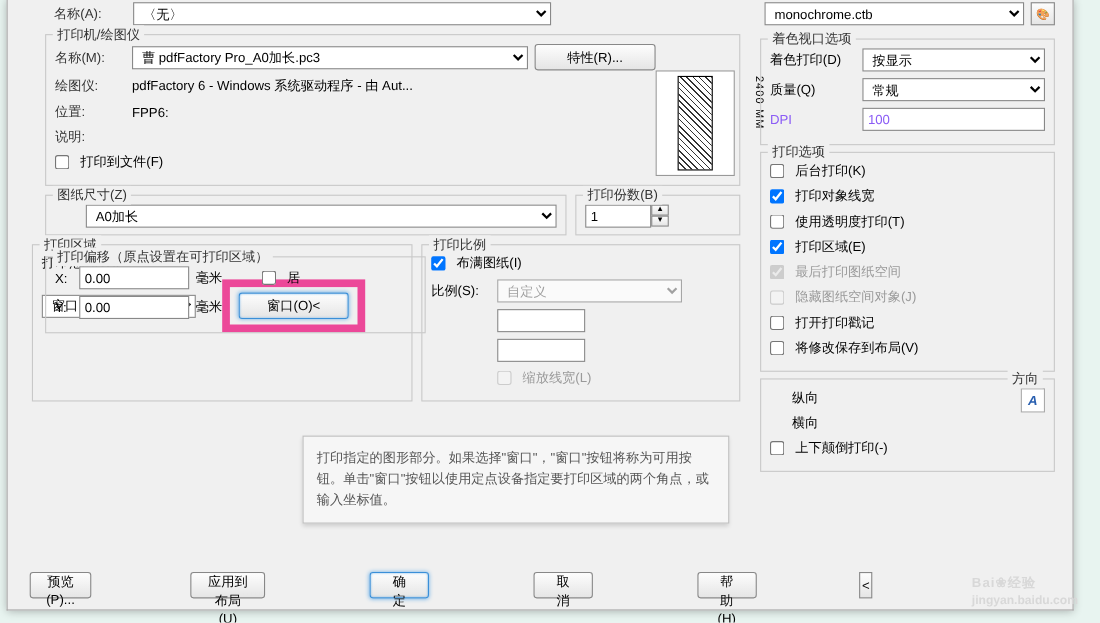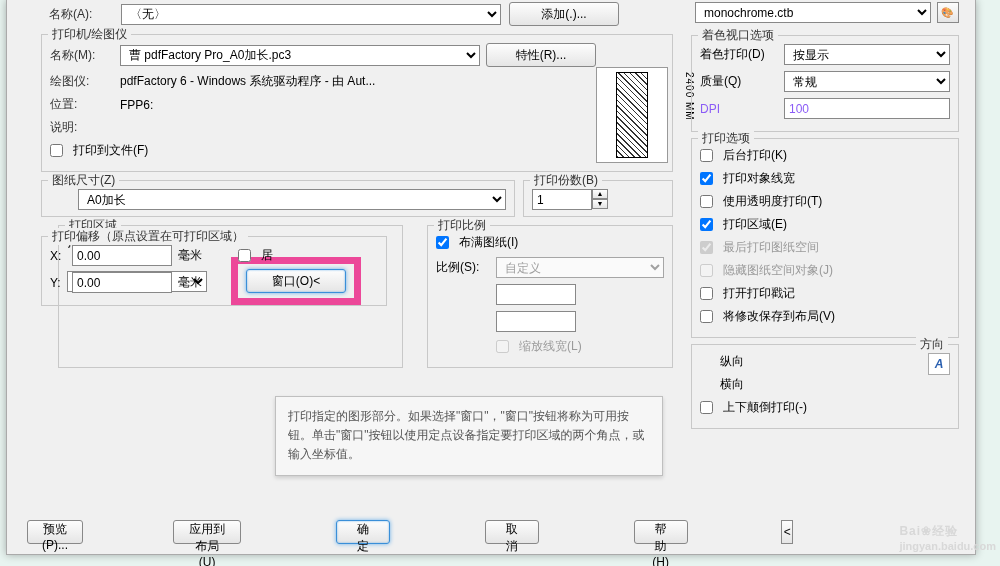--- a/index.html
+++ b/index.html
@@ -21,42 +21,41 @@
   .dim-arrow { position:absolute; right:-28px; top:4px; writing-mode: vertical-rl; font-size:10px; letter-spacing:1px; }
   .icon-btn { width:22px; height:21px; border:1px solid #888; background: linear-gradient(#fdfdfd,#e5e5e5); display:inline-flex; align-items:center; justify-content:center; cursor:pointer; }
   .cb { margin:0 4px 0 0; }
   .cb-greyed { color:#9a9a9a; }
   .area-mid { display:flex; }
   .Aicon { width:22px; height:22px; border:1px solid #aaa; background:#fff; display:flex; align-items:center; justify-content:center; font-style:italic; color:#2a60b0; font-weight:bold; }
   .highlight-red { border: 7px solid #ec4899; padding: 5px 8px; display:inline-block; }
   .tooltip { position:absolute; left:268px; top:396px; width:388px; background:#f6f6f6; border:1px solid #bfbfbf; padding:10px 12px; color:#555; line-height:1.6; z-index:50; box-shadow: 0 2px 4px rgba(0,0,0,0.15); }
   .bottom-row { position:absolute; left:20px; bottom:10px; width:766px; display:flex; align-items:center;gap:45px; }
   .bottom-row .spacer { flex:1; }
-  .watermark { position:absolute; right:4px; bottom:14px; color:#d8d8d8; font-size:20px; font-weight:bold; z-index:60; pointer-events:none; letter-spacing:1px; }
+  .watermark { position:absolute; right:20px; bottom:14px; color:#d8d8d8; font-size:20px; font-weight:bold; z-index:60; pointer-events:none; letter-spacing:1px; }
   .watermark .sub { display:block; font-size:11px; color:#d8d8d8; letter-spacing:0; }
   .small-gray { color:#8b5cf6; }
   .spinner { display:inline-flex; }
   .spinner input { width:60px; }
   .spinner .spins { display:flex; flex-direction:column; }
   .spinner .spins .sb { width:16px; height:10px; border:1px solid #888; background:linear-gradient(#fdfdfd,#e5e5e5); font-size:7px; line-height:8px; text-align:center; cursor:pointer; }
   html,body{overflow:hidden;}
 </style>
 </head>
 <body>
 
 <div class="dialog">
 
   <div class="left-col">
 
     <div class="top-row-left">
       <span class="lbl">名称(A):</span>
       <select class="win-select" style="width:380px">
         <option>〈无〉</option>
       </select>
-      <button class="win-btn" style="width:110px">添加(.)...</button>
     </div>
 
     <div class="fieldset" style="margin-left:14px; margin-right:0;">
       <div class="legend">打印机/绘图仪</div>
       <div style="display:flex;">
         <div style="flex:1;">
           <div class="row">
             <span class="lbl">名称(M):</span>
             <select class="win-select" style="width:360px">
               <option>曹 pdfFactory Pro_A0加长.pc3</option>
@@ -100,21 +99,21 @@
         <div class="spinner">
           <input class="win-input" value="1" style="">
           <div class="spins">
               <div class="sb">▲</div>
               <div class="sb">▼</div>
             </div>
         </div>
       </div>
     </div>
 
-    <div class="area-mid" style="margin-left:31px;gap:16px;">
+    <div class="area-mid" style="margin-left:2px;">
       <div class="fieldset" style="width:346px; margin-left:0; margin-right:4px;">
         <div class="legend">打印区域</div>
         <div class="row">
             <span>打印范围(W):</span>
           </div>
         <div class="row" style="gap:24px;">
           <select class="win-select" style="width:140px">
             <option>窗口</option>
           </select>
           <span class="highlight-red">

